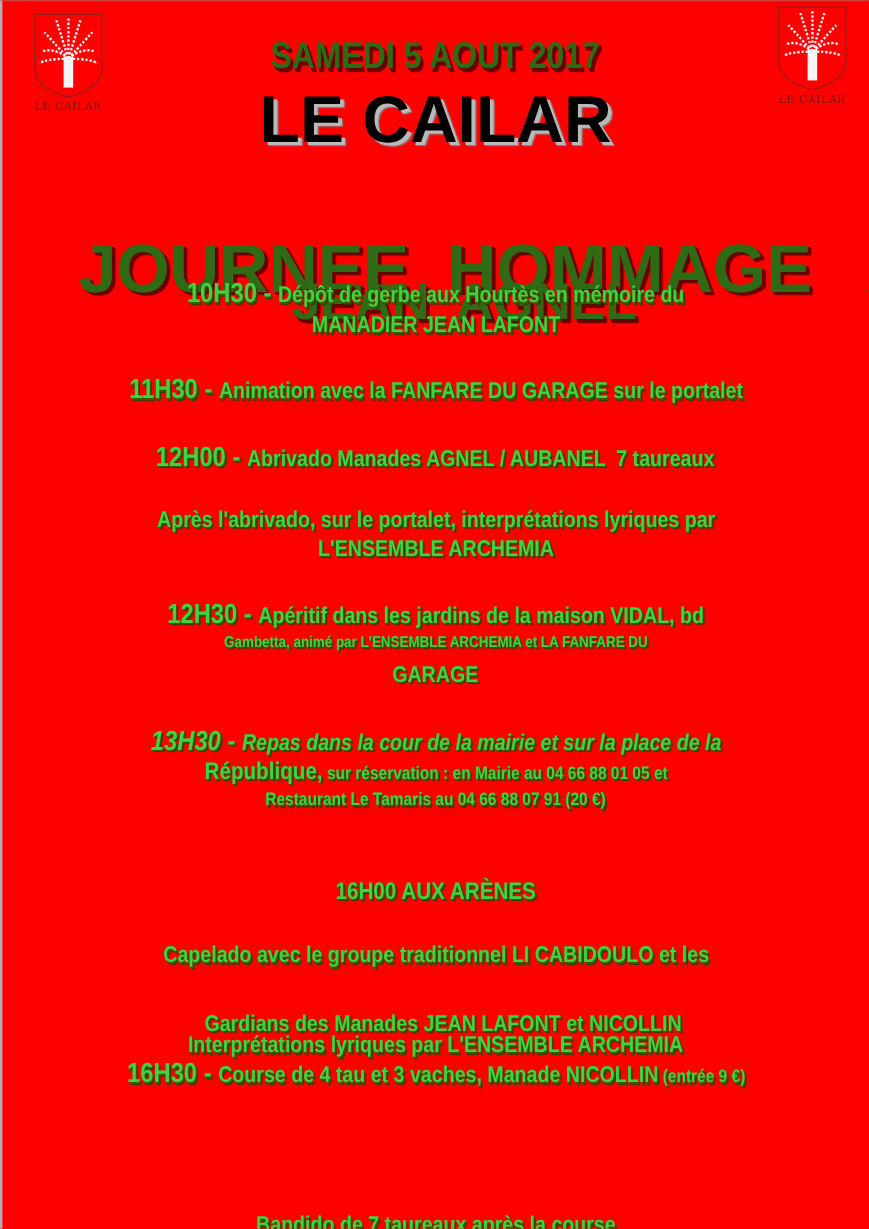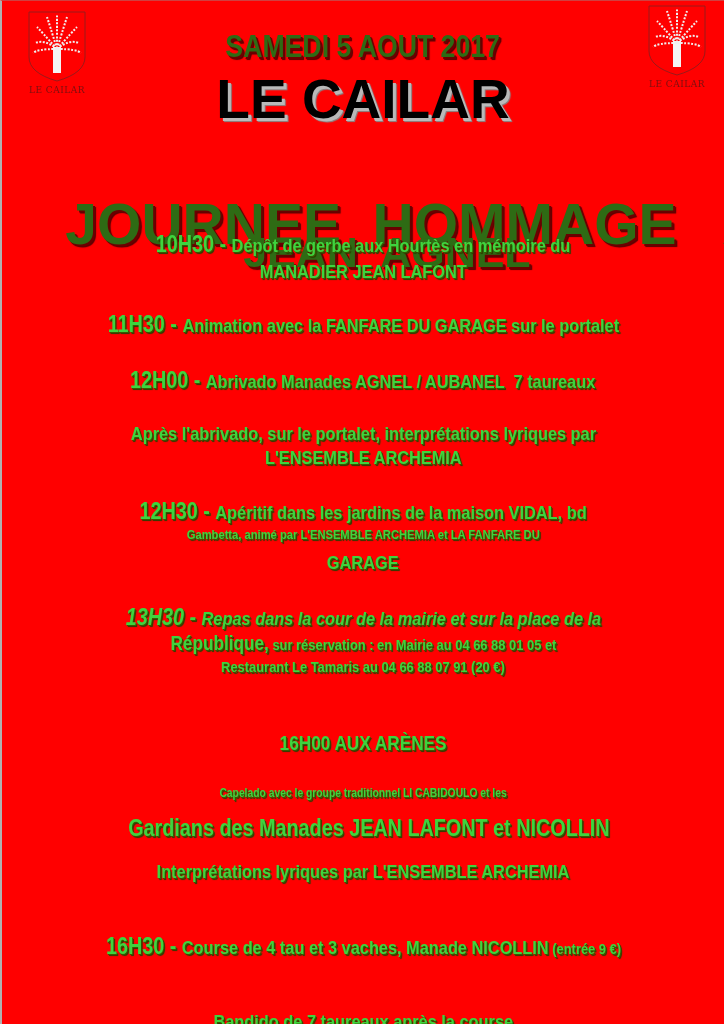--- a/index.html
+++ b/index.html
@@ -134,31 +134,31 @@
     <span class="condensed"><span style="font-size:20px">République,</span><span style="font-size:15px"> sur réservation : en Mairie au 04 66 88 01 05 et</span></span>
   </div>
   <div class="line green t-small" style="top:657px;">
     <span class="condensed">Restaurant Le Tamaris au 04 66 88 07 91 (20 €)</span>
   </div>
 
   <div class="line green" style="top:731px;font-size:20px;">
     <span class="condensed">16H00 AUX ARÈNES</span>
   </div>
 
-  <div class="line green" style="top:785px;font-size:12px;">
+  <div class="line green" style="top:785px;font-size:19px;">
     <span class="condensed">Capelado avec le groupe traditionnel LI CABIDOULO et les</span>
   </div>
-  <div class="line green" style="top:814px;font-size:23px;padding-left:12px;">
+  <div class="line green" style="top:842px;font-size:19px;padding-left:12px;">
     <span class="condensed">Gardians des Manades JEAN LAFONT et NICOLLIN</span>
   </div>
 
   <div class="line green" style="top:860px;font-size:19px;">
     <span class="condensed">Interprétations lyriques par L'ENSEMBLE ARCHEMIA</span>
   </div>
 
-  <div class="line green" style="top:932px;text-align:center;">
+  <div class="line green" style="top:880px;text-align:center;">
     <span class="condensed"><span style="font-size:23px">16H30 - </span><span style="font-size:19px">Course de 4 tau et 3 vaches, Manade NICOLLIN</span><span style="font-size:15px"> (entrée 9 €)</span></span>
   </div>
 
   <div class="line green" style="top:962px;font-size:19px;margin-top:48px;">
     <span class="condensed">Bandido de 7 taureaux après la course</span>
   </div>
 </div>
 
 </body></html>

